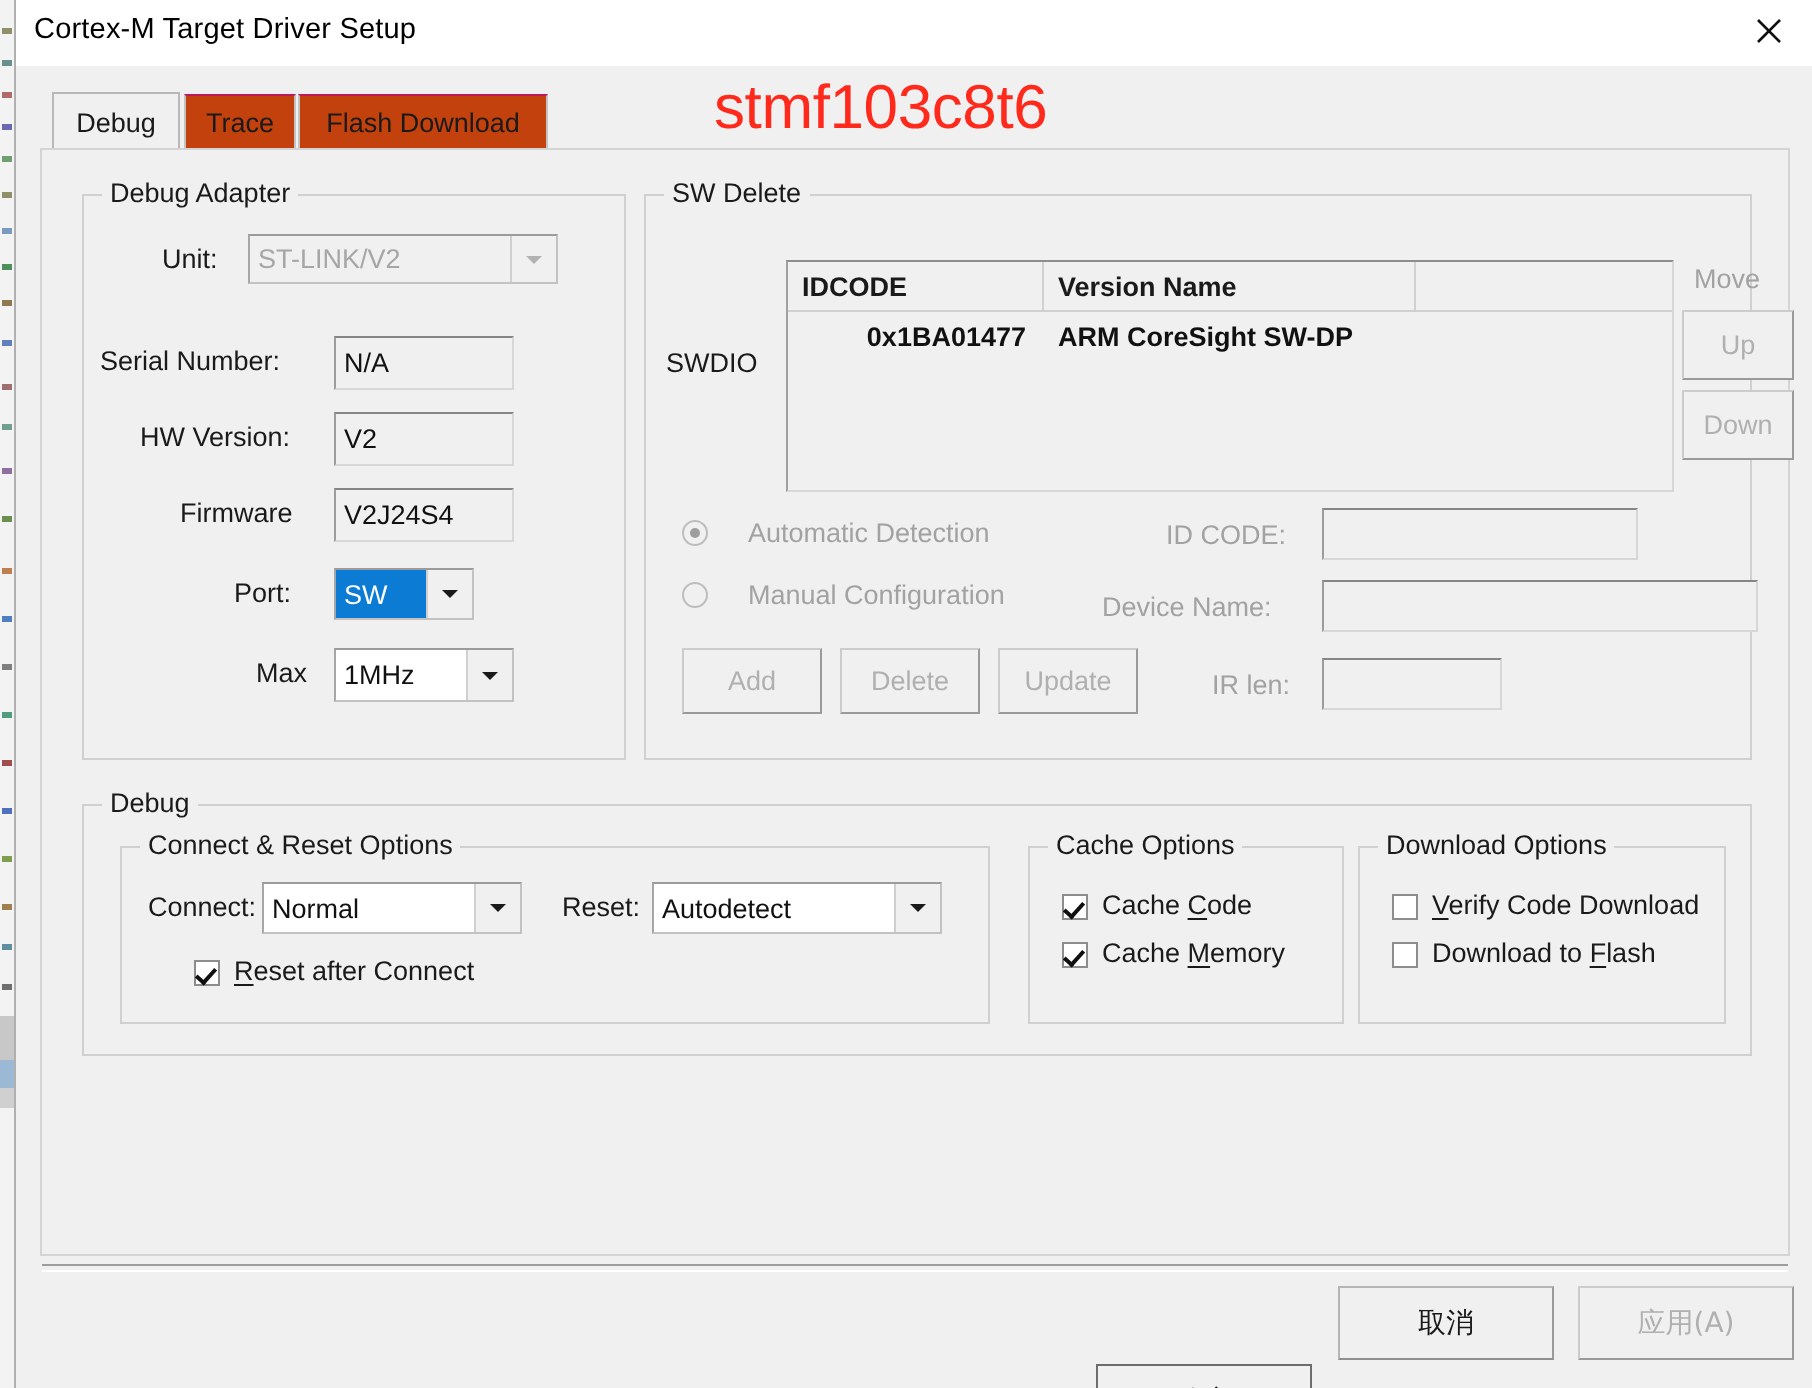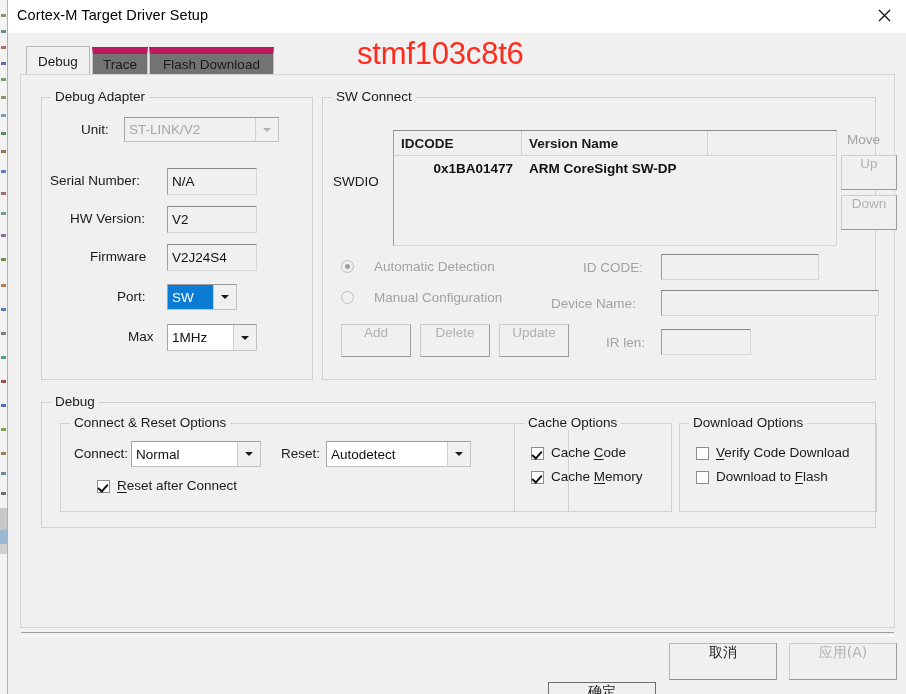--- a/index.html
+++ b/index.html
@@ -49,23 +49,23 @@
     font-family:"Liberation Sans","DejaVu Sans",sans-serif;
     letter-spacing:-0.2px;white-space:nowrap;
   }
 
   
   #tabstrip{position:absolute;left:18px;top:47px;height:28px;}
   .tab{
     position:absolute;top:0;height:27px;box-sizing:border-box;
     display:flex;align-items:center;justify-content:center;
     padding:0 9px;font-size:13.5px;color:#1a1a1a;white-space:nowrap;
-    background:#737373;
+    background:#c2410c;
     border-left:1px solid #c3c3c3;border-right:1px solid #c3c3c3;
-    border-top:7px solid #be185d;
+    border-top:1px solid #be185d;
   }
   .tab.active{
     background:#f0f0f0;height:29px;top:-1px;
     border-left:1px solid #b8b8b8;border-right:1px solid #b8b8b8;
     border-top:1px solid #b8b8b8;
   }
 
   
   #tabpage{
     position:absolute;left:12px;top:74px;width:875px;height:554px;
@@ -117,21 +117,21 @@
   .combo.disabled .carrow{background:#f0f0f0;}
 
   .arrow-dn{width:0;height:0;border-left:4px solid transparent;border-right:4px solid transparent;border-top:4px solid #1a1a1a;}
   .arrow-dn.dim{border-top-color:#b2b2b2;}
 
   
   .btn{
     position:absolute;box-sizing:border-box;
     background:#f0f0f0;border:1px solid #b5b5b5;
     border-right-color:#9a9a9a;border-bottom-color:#8f8f8f;
-    display:flex;align-items:flex-start;justify-content:center;
+    display:flex;align-items:center;justify-content:center;
     font-size:13.5px;color:#1a1a1a;white-space:nowrap;
   }
   .btn.disabled{color:#b0b0b0;border-color:#cccccc;border-right-color:#9a9a9a;border-bottom-color:#9a9a9a;}
   .btn.dlg{font-size:14px;}
   .btn.default{border:1px solid #6d6d6d;box-shadow:inset 0 0 0 1px #f0f0f0;}
   .btn.chinese{font-family:"DejaVu Sans","Liberation Sans",sans-serif;}
 
   
   #devtable{
     position:absolute;box-sizing:border-box;background:#f0f0f0;
@@ -278,21 +278,21 @@
       <div class="lbl" style="left:86px;top:231px;">Max</div>
       <div class="combo" style="left:125px;top:226px;width:90px;height:27px;">
         <div class="cval">1MHz</div>
         <div class="carrow">
             <span class="arrow-dn"></span>
           </div>
       </div>
     </div>
 
     <div class="group" style="left:301px;top:22px;width:554px;height:283px;">
-      <div class="g-label">SW Connect</div>
+      <div class="g-label">SW Delete</div>
 
       <div class="lbl" style="left:10px;top:76px;">SWDIO</div>
 
       <div id="devtable" style="left:70px;top:32px;width:444px;height:116px;">
         <div class="thead">
           <div class="th" style="width:128px;">IDCODE</div>
           <div class="th" style="width:186px;">Version Name</div>
           <div class="th" style="flex:1;border-right:none;"></div>
         </div>
         <div class="trow">
@@ -341,21 +341,21 @@
         <span>Delete</span>
       </div>
       <div class="btn disabled" style="left:176px;top:226px;width:70px;height:33px;">
         <span>Update</span>
       </div>
     </div>
 
     <div class="group" style="left:20px;top:327px;width:835px;height:126px;">
       <div class="g-label">Debug</div>
 
-      <div class="group" style="left:18px;top:20px;width:509px;height:89px;">
+      <div class="group" style="left:18px;top:20px;width:435px;height:89px;">
         <div class="g-label">Connect &amp; Reset Options</div>
 
         <div class="lbl" style="left:13px;top:22px;">Connect:</div>
         <div class="combo" style="left:70px;top:17px;width:130px;height:26px;">
           <div class="cval">Normal</div>
           <div class="carrow">
               <span class="arrow-dn"></span>
             </div>
         </div>
 
@@ -379,21 +379,21 @@
         <div class="check" style="left:16px;top:21px;">
           <span class="cmark on"></span>
           <span class="ctext"><span>Cache </span><span class="u">C</span><span>ode</span></span>
         </div>
         <div class="check" style="left:16px;top:45px;">
           <span class="cmark on"></span>
           <span class="ctext"><span>Cache </span><span class="u">M</span><span>emory</span></span>
         </div>
       </div>
 
-      <div class="group" style="left:637px;top:20px;width:198px;height:89px;">
+      <div class="group" style="left:637px;top:20px;width:184px;height:89px;">
         <div class="g-label">Download Options</div>
 
         <div class="check" style="left:16px;top:21px;">
           <span class="cmark"></span>
           <span class="ctext"><span class="u">V</span><span>erify Code Download</span></span>
         </div>
         <div class="check" style="left:16px;top:45px;">
           <span class="cmark"></span>
           <span class="ctext"><span>Download to </span><span class="u">F</span><span>lash</span></span>
         </div>

